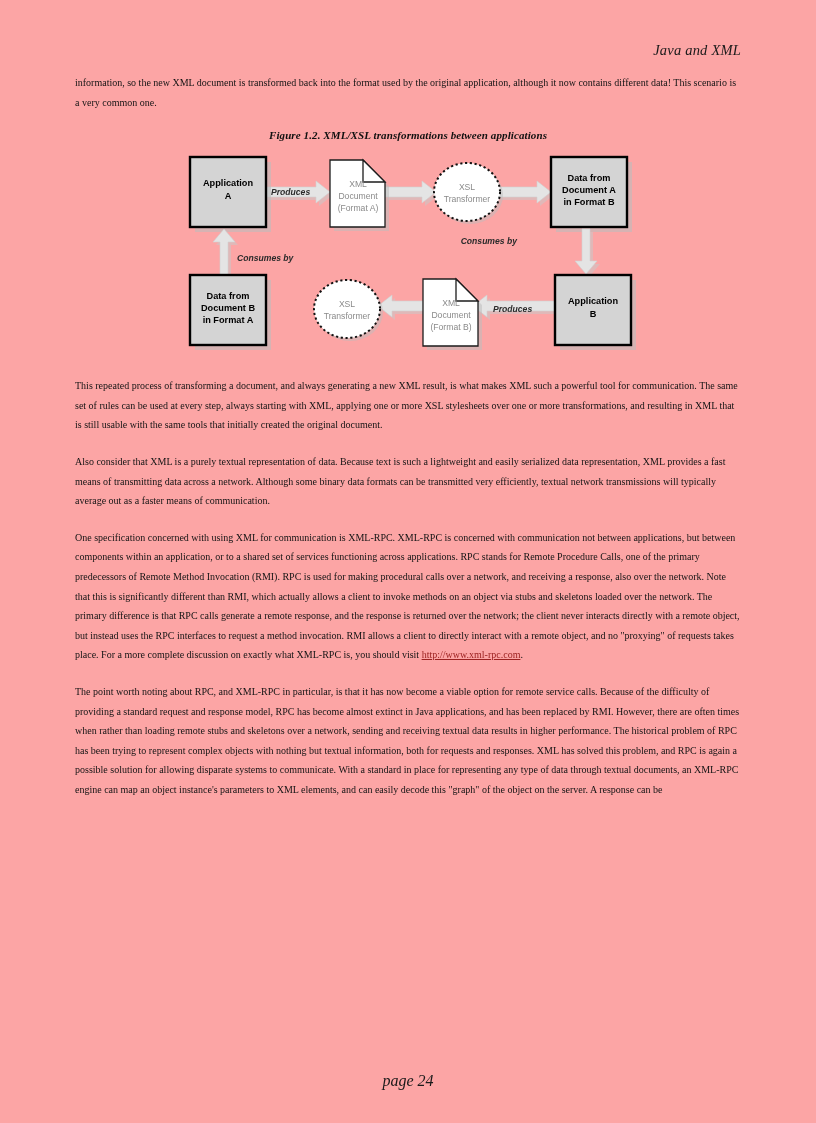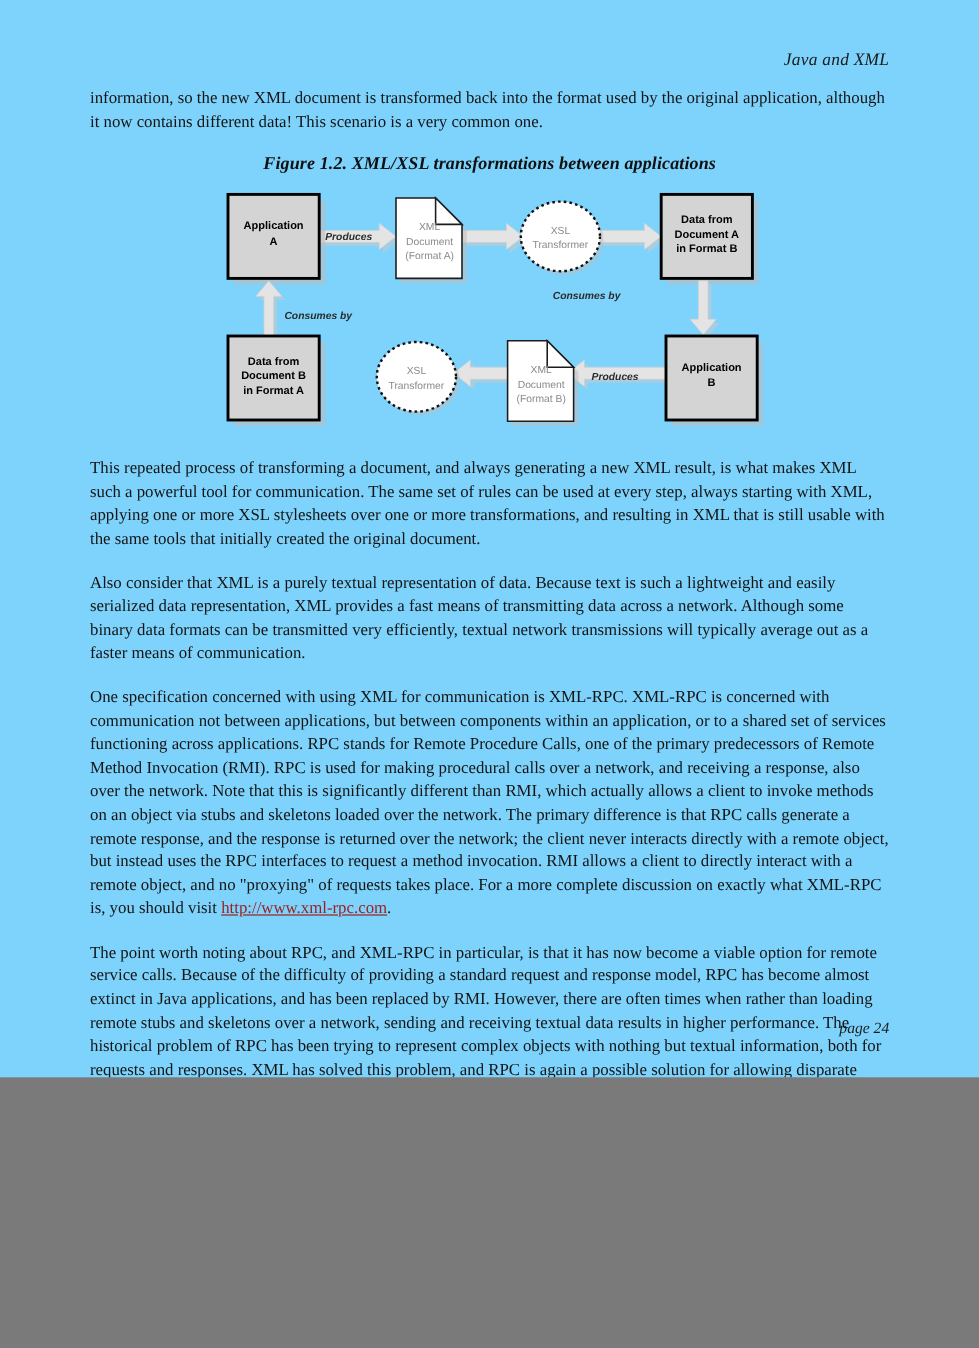--- a/index.html
+++ b/index.html
@@ -1,39 +1,39 @@
 <!DOCTYPE html>
 <html><head>
 <meta charset="utf-8">
 <style>
   html,body{margin:0;padding:0;background:#7a7a7a;}
   body{font-family:"Liberation Serif","DejaVu Serif",serif;}
   .page{
     position:relative;
-    width:816px;height:898px;
-    background:#7dd3fc;
+    width:816px;height:1123px;
+    background:#fca5a5;
     margin:0 auto;
     overflow:hidden;
   }
   .content{
     position:absolute;
     left:75px;right:75px;top:42px;
   }
   
   .runhead{
     text-align:right;
     font-style:italic;
     font-size:14.5px;
     color:#1a1a1a;
     letter-spacing:.2px;
     margin-bottom:14px;
   }
   
   p.body{
-    font-size:14px;
+    font-size:10px;
     line-height:19.6px;
     color:#141414;
     margin:0 0 17px 0;
     text-align:left;
   }
   p.tight{margin-bottom:0;}
   .link{
     color:#9c2221;
   }
   h3.section{
@@ -43,21 +43,21 @@
     color:#111;
     margin:22px 0 16px 0;
     letter-spacing:.1px;
   }
   
   .figure{margin:14px 0 20px 0;}
   .figcaption{
     text-align:center;
     font-weight:bold;
     font-style:italic;
-    font-size:15px;
+    font-size:11px;
     color:#101010;
     margin-bottom:10px;
     letter-spacing:.1px;
   }
   .figwrap{
     position:relative;
     width:470px;
     height:205px;
     margin:0 auto 0 105px;
     text-align:center;
@@ -78,23 +78,23 @@
     font-family:"Liberation Sans","DejaVu Sans",sans-serif;
     font-style:italic;
     font-weight:bold;
     font-size:8.6px;
     fill:#2b2b2b;
   }
   
   .footer{
     position:absolute;
     left:75px;right:75px;bottom:33px;
-    text-align:right;
-    font-style:italic;
-    font-size:13px;
+    text-align:center;
+    font-style:italic;
+    font-size:16px;
     color:#1a1a1a;
   }
 </style>
 </head>
 <body>
 
 <div class="page">
 
   <div class="content">
 

